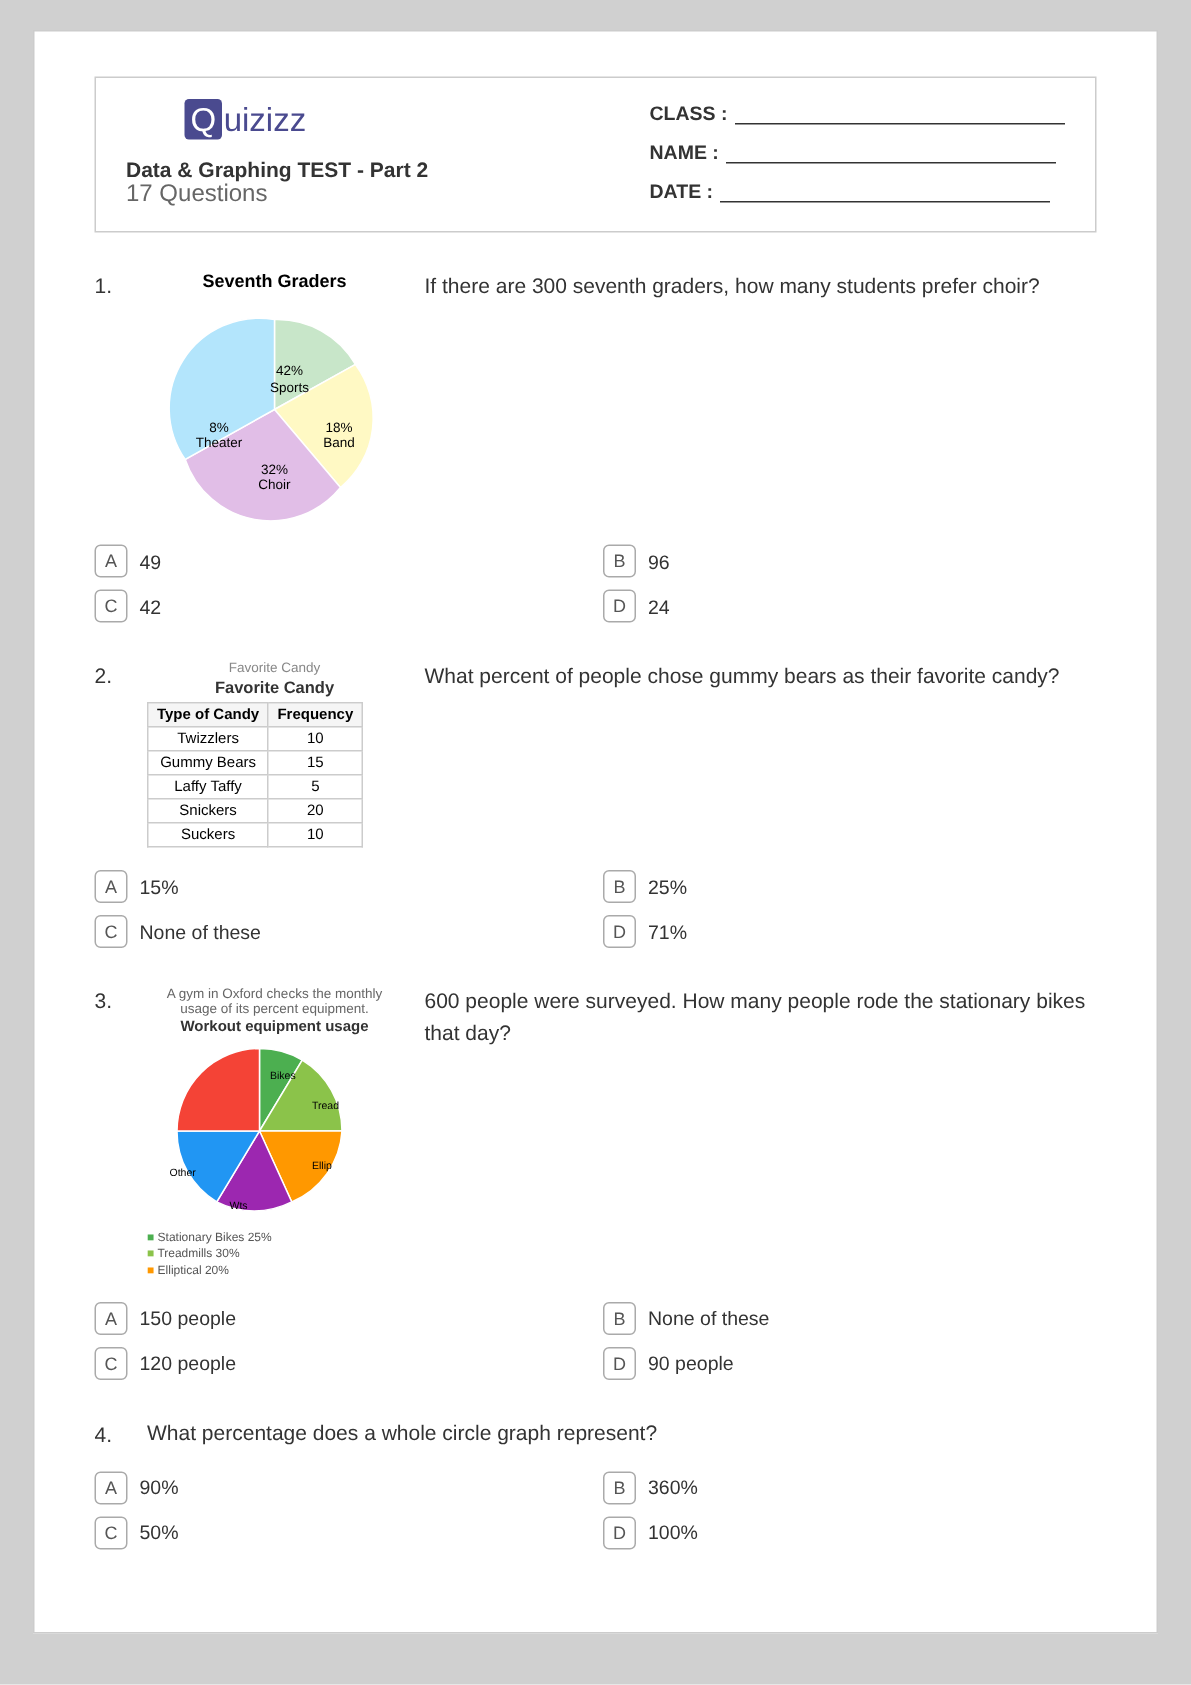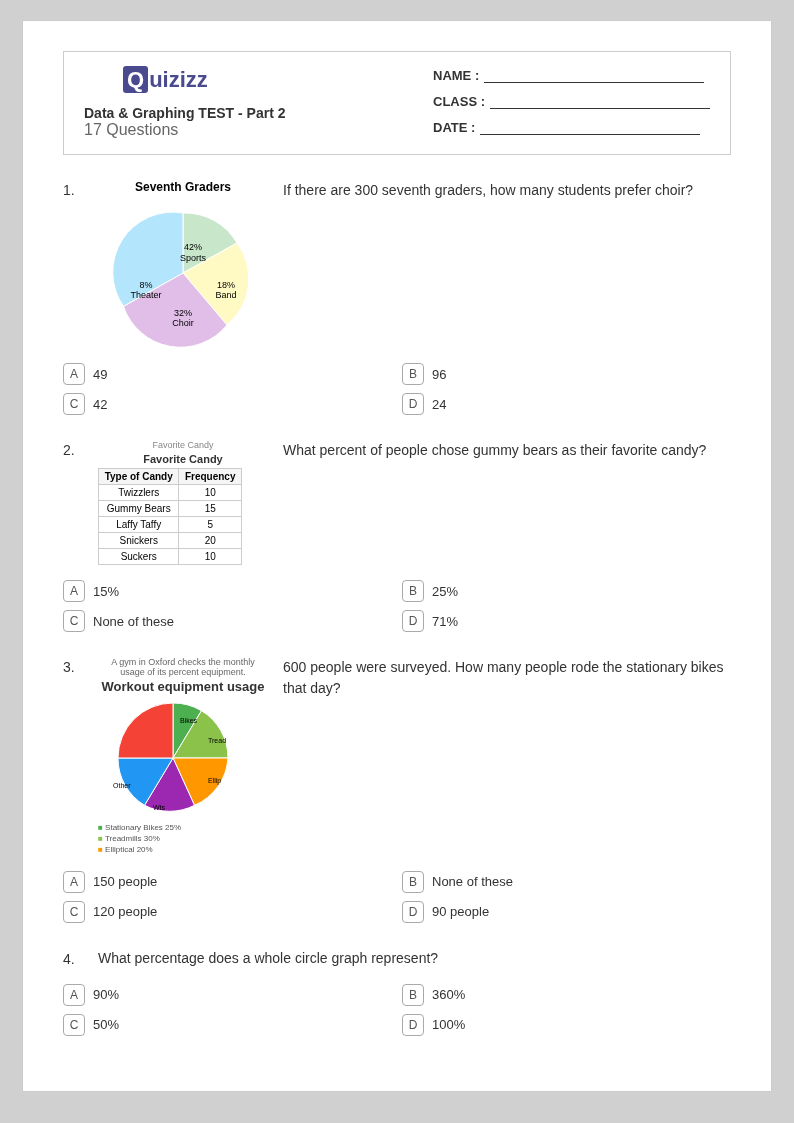--- a/index.html
+++ b/index.html
@@ -23,21 +23,21 @@
       display: flex;
       justify-content: space-between;
       align-items: flex-start;
       border: 1px solid #ccc;
       padding: 15px 20px;
       margin-bottom: 25px;
     }
     .header-left {}
     .logo {
       font-size: 22px;
-      font-weight: bold;
+      font-weight: normal;
       color: #4a4a8f;
       margin-bottom: 12px;
       padding-left: 39px;
     }
     .logo span.q-box {
       background: #4a4a8f;
       color: white;
       padding: 1px 4px;
       border-radius: 3px;
       margin-right: 1px;
@@ -177,21 +177,21 @@
     .workout-wrap {
       font-size: 10px;
     }
     .workout-title {
       font-size: 9px;
       text-align: center;
       margin-bottom: 2px;
       color: #666;
     }
     .workout-subtitle {
-      font-size: 13px;
+      font-size: 10px;
       font-weight: bold;
       text-align: center;
       margin-bottom: 4px;
       color: #333;
     }
   </style>
 </head>
 <body>
 
 <div class="page">
@@ -199,25 +199,25 @@
   <div class="header">
     <div class="header-left">
       <div class="logo">
         <span class="q-box">Q</span>uizizz
       </div>
       <div class="test-title">Data &amp; Graphing TEST - Part 2</div>
       <div class="test-subtitle">17 Questions</div>
     </div>
     <div class="header-right">
       <div class="field-row">
+        <span>CLASS :</span>
+        <div class="field-line"></div>
+      </div>
+      <div class="field-row">
         <span>NAME :</span>
-        <div class="field-line"></div>
-      </div>
-      <div class="field-row">
-        <span>CLASS :</span>
         <div class="field-line"></div>
       </div>
       <div class="field-row">
         <span>DATE :</span>
         <div class="field-line"></div>
       </div>
     </div>
   </div>
 
   <div class="question-block">

